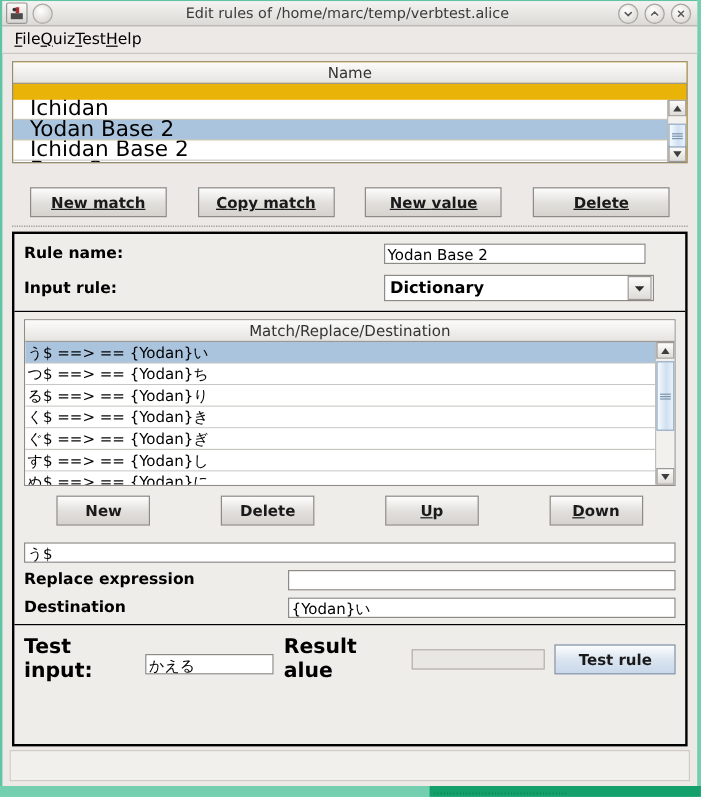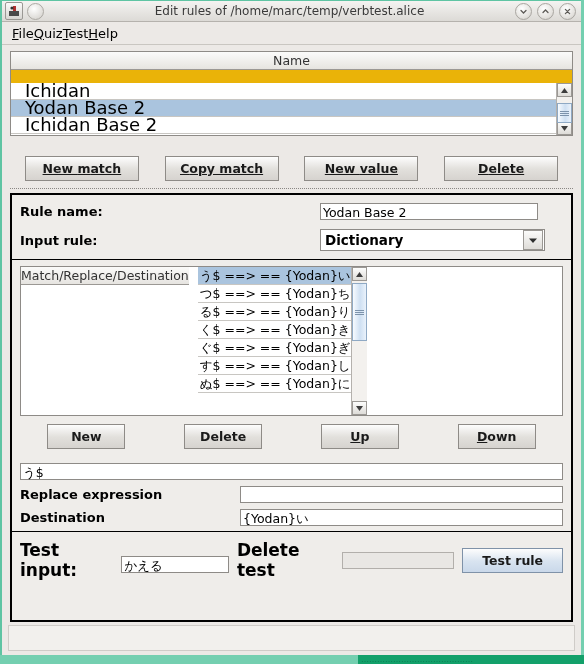--- a/index.html
+++ b/index.html
@@ -162,22 +162,22 @@
     display:flex;align-items:center;justify-content:center;
   }
   .sp-btn+.sp-btn{border-top:none;}
   .testdata-box{
     margin-left:8px;width:97px;height:46px;background:#fff;
     border:1px solid #8e8b87;display:flex;align-items:center;
     padding-left:6px;font-size:13.5px;font-weight:bold;box-sizing:border-box;
   }
   
   #match-wrap{margin:0 8px;}
-  #match-list{border:1px solid #8e8b87;background:#fff;display:flex;flex-direction:row;gap:9px;}
-  #match-list .table-body{height:148px;}
+  #match-list{border:1px solid #8e8b87;background:#fff;display:flex;flex-direction:column;}
+  #match-list .table-body{height:119px;}
   .mrow{
     height:17px;line-height:17px;font-size:12.5px;padding-left:2px;
     border-bottom:1px solid #c8c6c2;background:#fff;white-space:nowrap;overflow:hidden;
   }
   .mrow.sel{background:#aac4de;}
   #list-buttons{display:flex;justify-content:space-around;padding:8px 6px 7px 6px;}
   #list-buttons .jbtn{width:76px;}
   
   .exp-section{padding:7px 8px 5px 8px;border-bottom:1px solid #000;}
   .exp-row{display:flex;align-items:center;margin-bottom:6px;}
@@ -365,21 +365,21 @@
         </div>
         <div class="exp-row">
           <div class="exp-label">Destination</div>
           <div class="tinput exp-input">{Yodan}い</div>
         </div>
       </div>
 
       <div id="test-row">
         <div class="tl">Test input:</div>
         <div class="tinput" id="test-input">かえる</div>
-        <div class="tl">Delete test</div>
+        <div class="tl">Result alue</div>
         <div class="tinput" id="result-field"></div>
         <div class="jbtn" id="test-rule-btn">Test rule</div>
       </div>
 
     </div>
 
     <div id="statusbar"></div>
 
   </div>
 

